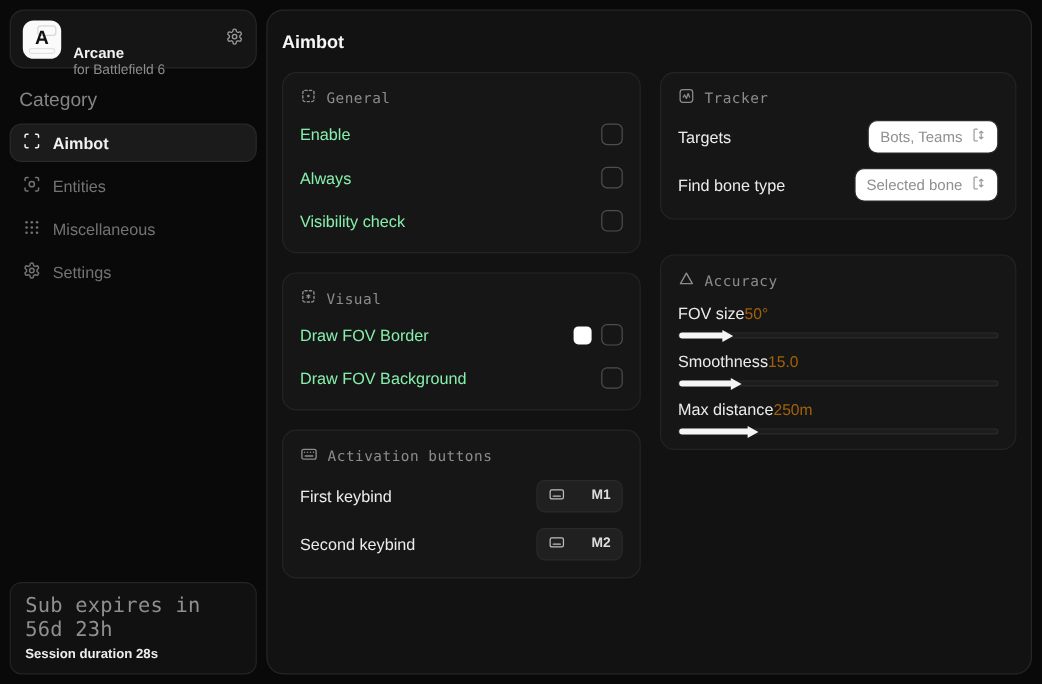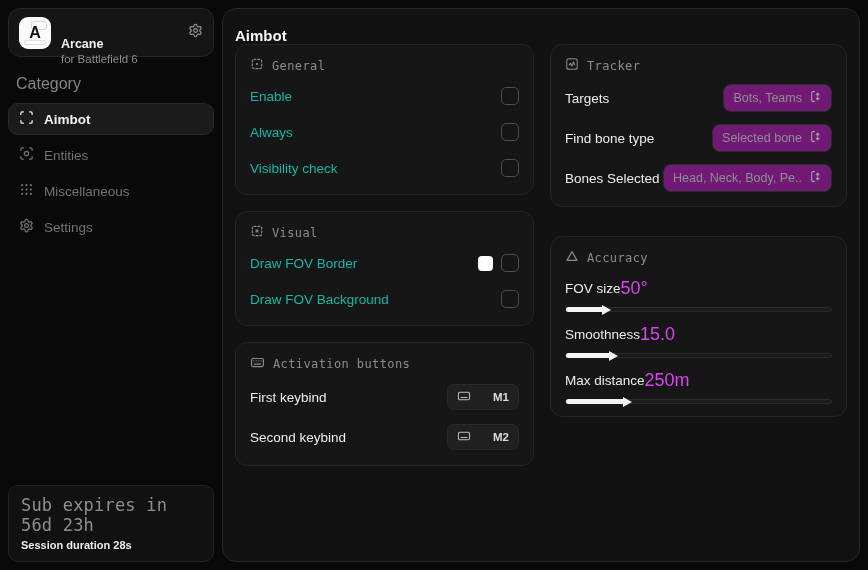--- a/index.html
+++ b/index.html
@@ -60,40 +60,40 @@
   .session { font-size: 11px; color: #ededed; font-weight: bold; margin-top: 4px; }
 
   
   .main-panel {
     position: absolute; left: 222px; top: 8px; width: 638px; height: 554px;
     background: #121212; border: 1px solid #272727; border-radius: 14px;
     padding: 18px 12px;
   }
   .page-title { font-size: 15px; font-weight: bold; color: #f5f5f5; }
 
-  .columns { display: flex; gap: 16px; align-items: flex-start; }
+  .columns { display: flex; gap: 16px; margin-top: 16px; align-items: flex-start; }
   .col-left { width: 300px; display: flex; flex-direction: column; gap: 16px; }
   .col-right { width: 298px; display: flex; flex-direction: column; gap: 29px; }
 
   .card {
     background: #161616; border: 1px solid #242424; border-radius: 12px;
     padding: 12px 14px;
   }
   .card-title {
     display: flex; align-items: center; gap: 8px;
     font-size: 12px; color: #8c8c8c; letter-spacing: 0.4px;
     margin-bottom: 4px;
   }
   .card-title svg { color: #8c8c8c; }
 
   .row {
     display: flex; align-items: center; justify-content: space-between;
     min-height: 28px; margin-top: 8px;
   }
-  .row-label { font-size: 13.5px; color: #14b8a6; }
+  .row-label { font-size: 13.5px; color: #86efac; }
   .row-label.bright { color: #ececec; font-weight: 500; }
 
   .checkbox {
     width: 18px; height: 18px; border: 1.5px solid #4e4e4e; border-radius: 5px;
     background: transparent; cursor: pointer; flex: 0 0 auto;
   }
   .swatch {
     width: 15px; height: 15px; border-radius: 4px; margin-right: 8px; cursor: pointer;
   }
   .controls { display: flex; align-items: center; }
@@ -101,29 +101,29 @@
   .keybind-btn {
     display: flex; align-items: center; gap: 22px;
     background: #202020; border: 1px solid #2a2a2a; border-radius: 7px;
     padding: 4px 9px; cursor: pointer;
     font-size: 11.5px; font-weight: bold; color: #dcdcdc;
   }
   .keybind-btn svg { color: #bdbdbd; }
 
   .dropdown-btn {
     display: flex; align-items: center; gap: 7px;
-    background: #701a75; border: 1px solid #2c2c2c; border-radius: 8px;
+    background: #ffffff; border: 1px solid #2c2c2c; border-radius: 8px;
     padding: 5px 9px; cursor: pointer;
     font-size: 12.5px; color: #8f8f8f; white-space: nowrap;
   }
   .dropdown-btn svg { color: #a0a0a0; }
 
   .slider-row { margin-top: 12px; }
   .slider-head { display: flex; align-items: center; }
-  .slider-value { font-size: 18px; color: #d946ef; }
+  .slider-value { font-size: 13px; color: #a16207; }
   .slider-track {
     margin-top: 8px; height: 5px; border-radius: 3px;
     background: #1c1c1c; border: 1px solid #2b2b2b;
     position: relative; cursor: pointer;
   }
   .slider-fill {
     position: absolute; left: 0; top: -1px; height: 5px;
     background: #f5f5f5; border-radius: 3px 0 0 3px;
   }
   .slider-thumb {
@@ -339,32 +339,20 @@
           <span class="dropdown-btn">
             <span>Selected bone</span>
             <span>
               <svg width="13" height="13" viewBox="0 0 24 24" fill="none" stroke="currentColor" stroke-width="2" stroke-linecap="round" stroke-linejoin="round">
                   <path d="M10 3H6.5A1.5 1.5 0 0 0 5 4.5v15A1.5 1.5 0 0 0 6.5 21H10"></path>
                   <path d="M16 6v12M16 6l-2.6 2.6M16 6l2.6 2.6M16 18l-2.6-2.6M16 18l2.6-2.6"></path>
                 </svg>
             </span>
           </span>
         </div>
-        <div class="row" style="min-height:32px">
-          <span class="row-label bright">Bones Selected</span>
-          <span class="dropdown-btn">
-            <span>Head, Neck, Body, Pe..</span>
-            <span>
-              <svg width="13" height="13" viewBox="0 0 24 24" fill="none" stroke="currentColor" stroke-width="2" stroke-linecap="round" stroke-linejoin="round">
-                  <path d="M10 3H6.5A1.5 1.5 0 0 0 5 4.5v15A1.5 1.5 0 0 0 6.5 21H10"></path>
-                  <path d="M16 6v12M16 6l-2.6 2.6M16 6l2.6 2.6M16 18l-2.6-2.6M16 18l2.6-2.6"></path>
-                </svg>
-            </span>
-          </span>
-        </div>
       </div>
 
       <div class="card">
         <div class="card-title mono">
           <span>
             <svg width="14" height="14" viewBox="0 0 24 24" fill="none" stroke="currentColor" stroke-width="2" stroke-linejoin="round">
                 <path d="M12 4.5 L20.5 19.5 H3.5 Z"></path>
               </svg>
           </span>
           <span>Accuracy</span>

